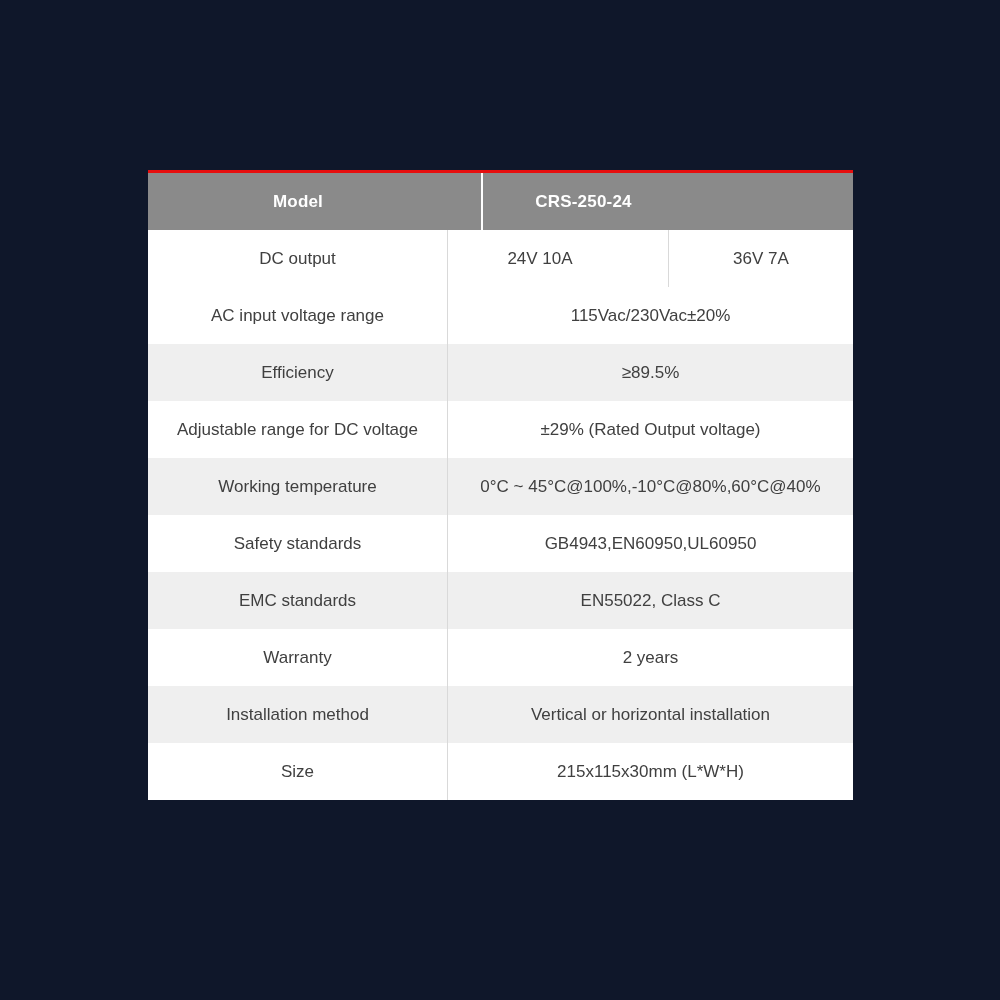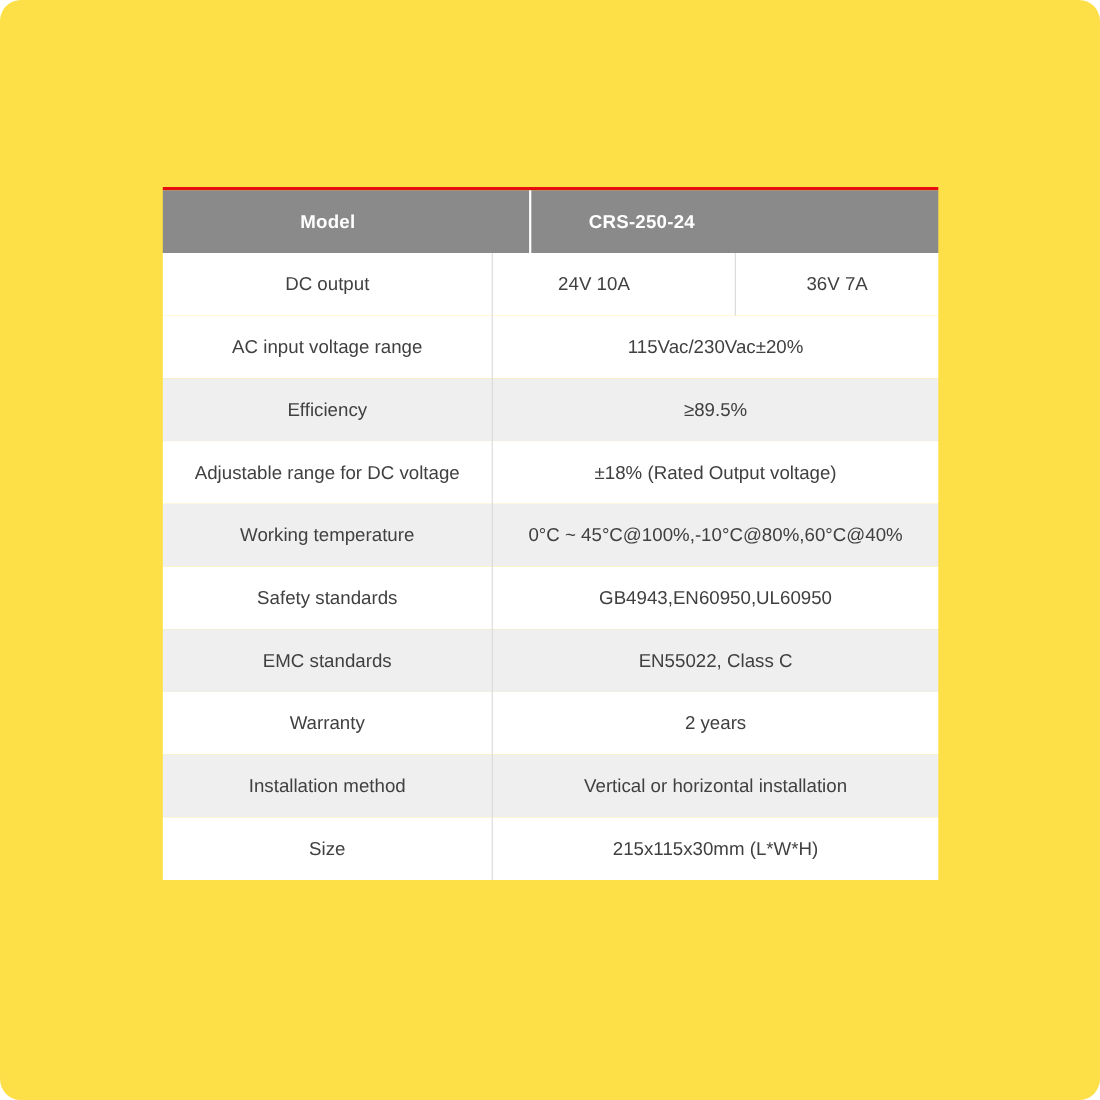--- a/index.html
+++ b/index.html
@@ -6,21 +6,21 @@
     --accent-red:#e60e0e;
     --header-bg:#8a8a8a;
     --header-fg:#ffffff;
     --row-alt-bg:#efefef;
     --body-fg:#404040;
     --divider:#d9d9d9;
   }
   *{margin:0;padding:0;box-sizing:border-box;}
   html,body{width:1000px;height:1000px;background:#ffffff;overflow:hidden;}
   body{font-family:"Liberation Sans","DejaVu Sans",sans-serif;color:var(--body-fg);}
-  .page{position:relative;width:1000px;height:1000px;background:#fde047;border-radius:19px;}
+  .page{position:relative;width:1000px;height:1000px;background:#0f172a;}
   .spec-table{
     position:absolute;left:148px;top:170px;width:705px;
     border-top:3px solid var(--accent-red);
     font-size:17px;
   }
   .thead{
     display:flex;height:57px;background:var(--header-bg);
     color:var(--header-fg);font-weight:600;letter-spacing:.2px;
   }
   .thead .cell{display:flex;align-items:center;justify-content:center;}
@@ -65,21 +65,21 @@
   </div>
         <div class="row shaded">
     <div class="cell label-cell">Efficiency</div>
     <div class="values">
             <div class="cell value-cell">≥89.5%</div>
           </div>
   </div>
         <div class="row">
     <div class="cell label-cell">Adjustable range for DC voltage</div>
     <div class="values">
-            <div class="cell value-cell">±18%  (Rated Output voltage)</div>
+            <div class="cell value-cell">±29%  (Rated Output voltage)</div>
           </div>
   </div>
         <div class="row shaded">
     <div class="cell label-cell">Working temperature</div>
     <div class="values">
             <div class="cell value-cell">0°C ~ 45°C@100%,-10°C@80%,60°C@40%</div>
           </div>
   </div>
         <div class="row">
     <div class="cell label-cell">Safety standards</div>

